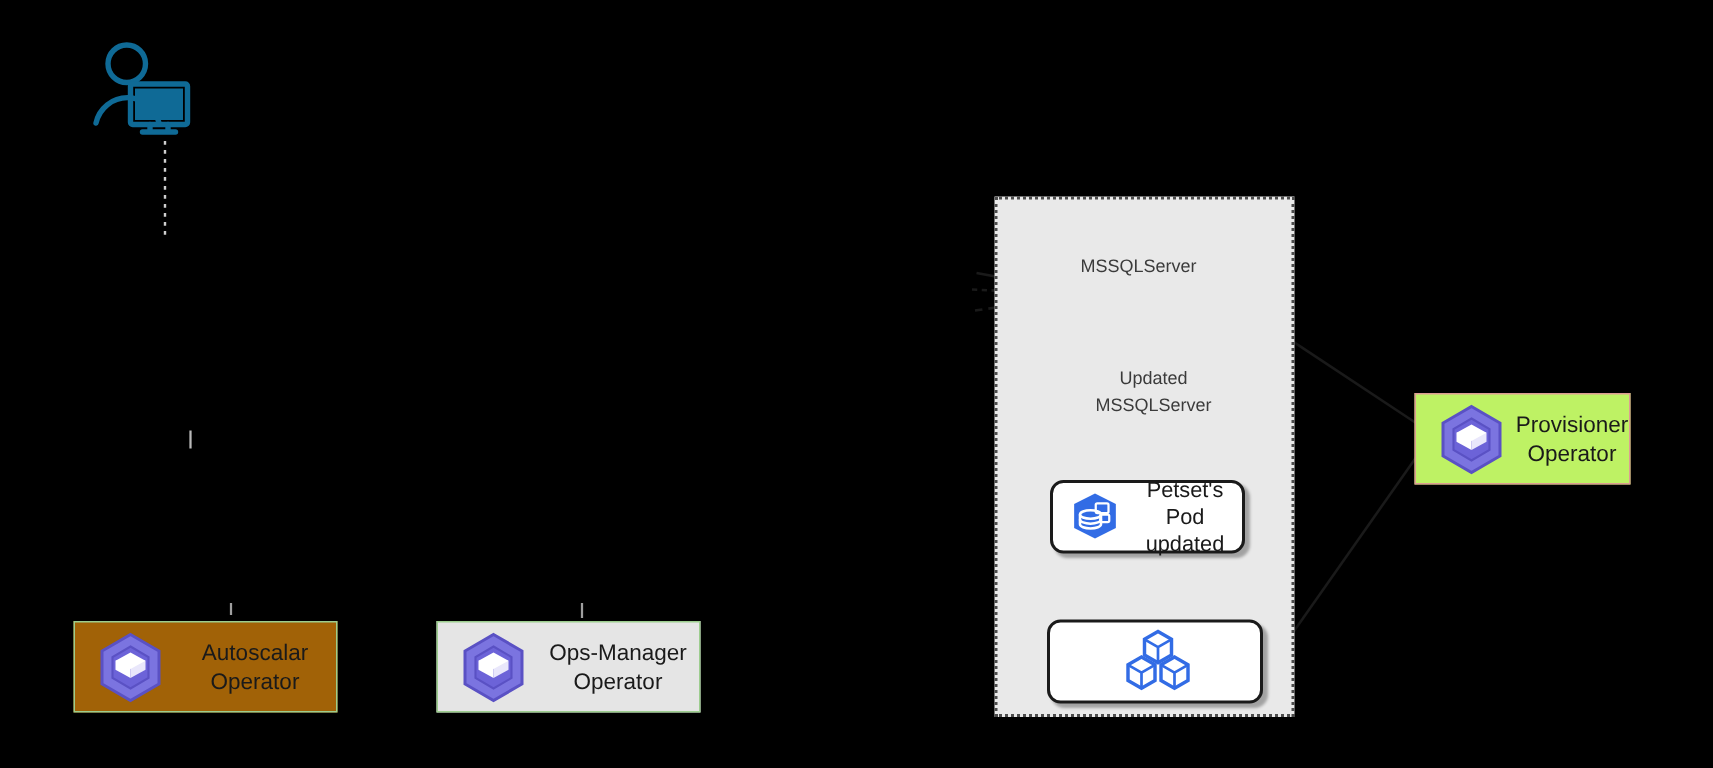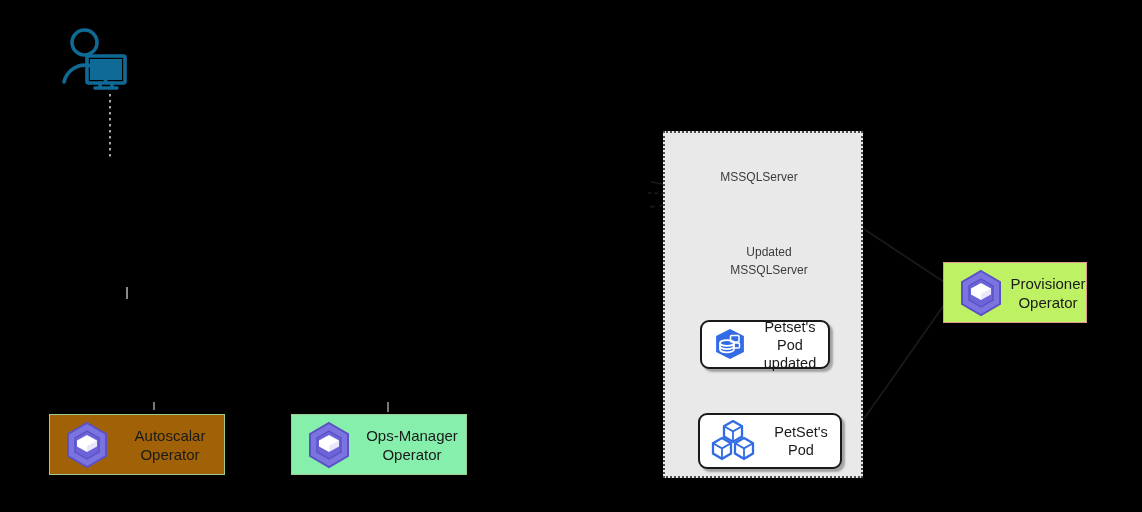--- a/index.html
+++ b/index.html
@@ -91,21 +91,21 @@
     flex: 1;
   }
   #op-autoscalar {
     left: 21px; top: 414px; width: 176px; height: 61px;
     background: #a16207;
     border: 1px solid #9ccd8e;
     margin-left: 28px;
   }
   #op-ops-manager {
     left: 291px; top: 414px; width: 176px; height: 61px;
-    background: #86efac;
+    background: #e5e5e5;
     border: 1px solid #9ccd8e;
   }
   #op-provisioner {
     left: 943px; top: 262px; width: 144px; height: 61px;
     background: #bef264;
     border: 1px solid #dd9c93;
   }
 
   .icon-slot {
     flex: 0 0 auto;
@@ -220,22 +220,20 @@
         <polygon points="13,20 22,25.2 22,35.6 13,40.8 4,35.6 4,25.2"></polygon>
         <polygon points="35,20 44,25.2 44,35.6 35,40.8 26,35.6 26,25.2"></polygon>
       </g>
       <g stroke="#326ce5" stroke-width="1.8" fill="none">
         <path d="M24,13.4 L24,23.8 M24,13.4 L15,8.2 M24,13.4 L33,8.2"></path>
         <path d="M13,30.4 L13,40.8 M13,30.4 L4,25.2 M13,30.4 L22,25.2"></path>
         <path d="M35,30.4 L35,40.8 M35,30.4 L26,25.2 M35,30.4 L44,25.2"></path>
       </g>
     </svg>
   </span>
-  <span class="node-label">PetSet's
-Pod</span>
 </div>
 
 <div class="abs operator-box" id="op-autoscalar">
   <span class="icon-slot" style="width:58px;padding-left:8px;">
     <svg width="48" height="48" viewBox="0 0 48 48" xmlns="http://www.w3.org/2000/svg">
       <polygon points="24,2 43,13 43,35 24,46 5,35 5,13" fill="#7b74e0" stroke="#5a51c4" stroke-width="2"></polygon>
       <polygon points="24,10 36,17 36,31 24,38 12,31 12,17" fill="#6c63d8" stroke="#5a51c4" stroke-width="1.4"></polygon>
       <path d="M24,17 L24,31 L14,25.5 L14,19.5 z" fill="#ffffff"></path>
       <path d="M24,17 L24,31 L34,25.5 L34,19.5 z" fill="#e9e7fb"></path>
       <path d="M14,19.5 L24,25 L34,19.5 L24,14 z" fill="#ffffff"></path>

